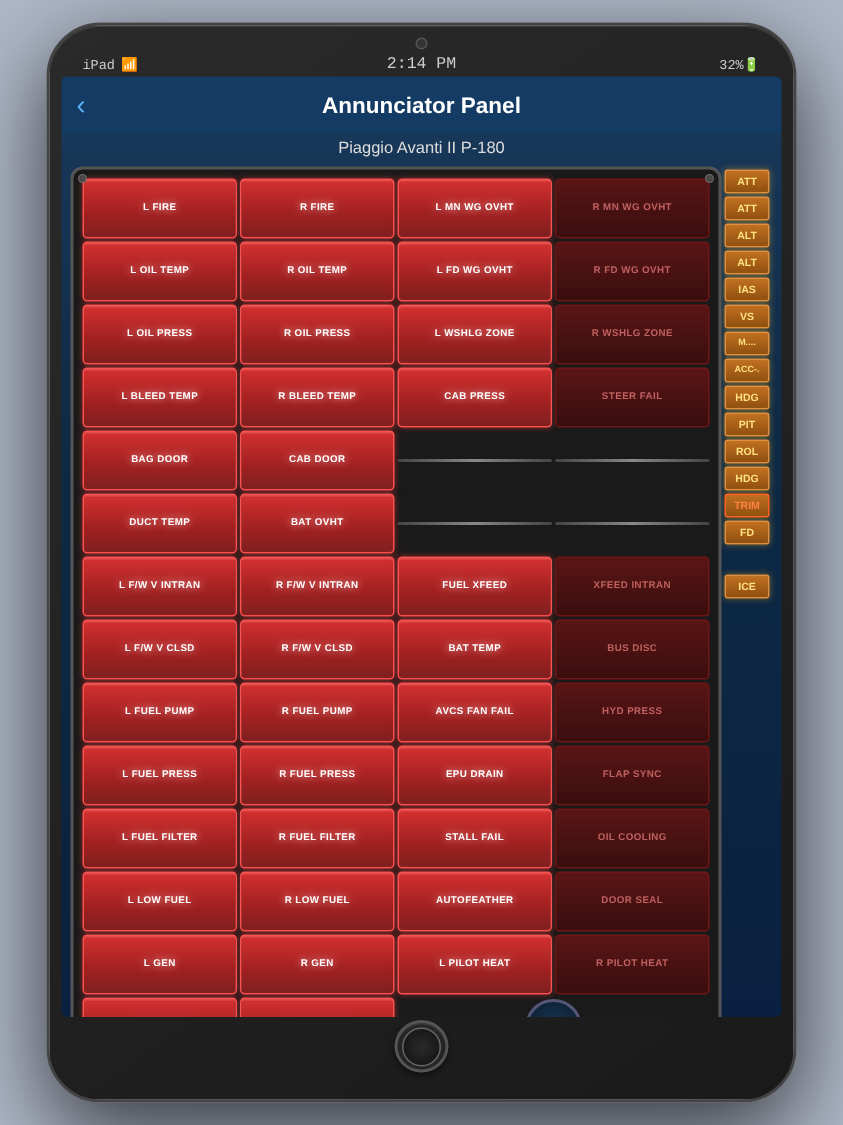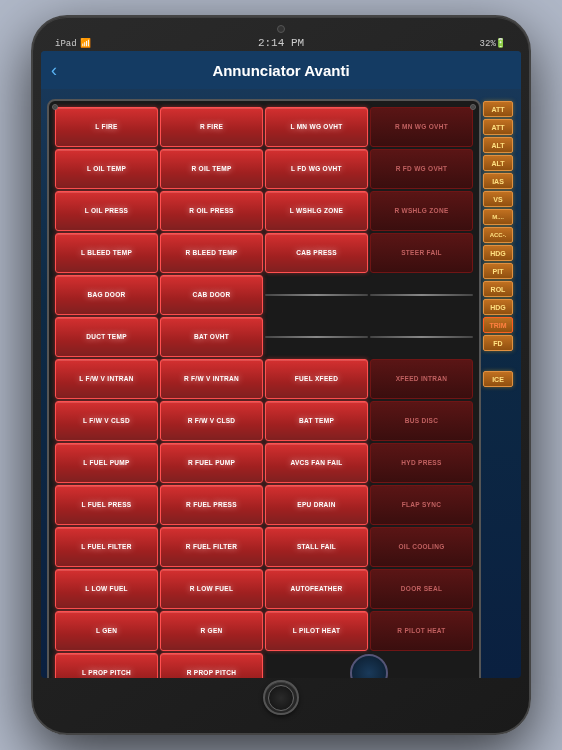--- a/index.html
+++ b/index.html
@@ -254,24 +254,25 @@
     <div class="battery-icon">
       <span>32%</span>
       <span>🔋</span>
     </div>
   </div>
 
   <div class="ipad-screen">
 
     <div class="nav-bar">
       <span class="nav-back">‹</span>
-      <span class="nav-title">Annunciator Avanti</span>
+      <span class="nav-title">Annunciator Panel</span>
     </div>
 
     <div class="subtitle-area">
+      <div class="subtitle-line1">Piaggio Avanti II  P-180</div>
     </div>
 
     <div class="panel-container">
 
       <div class="annunciator-grid">
 
         <div class="ann-btn ann-red">L FIRE</div>
         <div class="ann-btn ann-red">R FIRE</div>
         <div class="ann-btn ann-red">L MN WG OVHT</div>
         <div class="ann-btn ann-dim">R MN WG OVHT</div>

